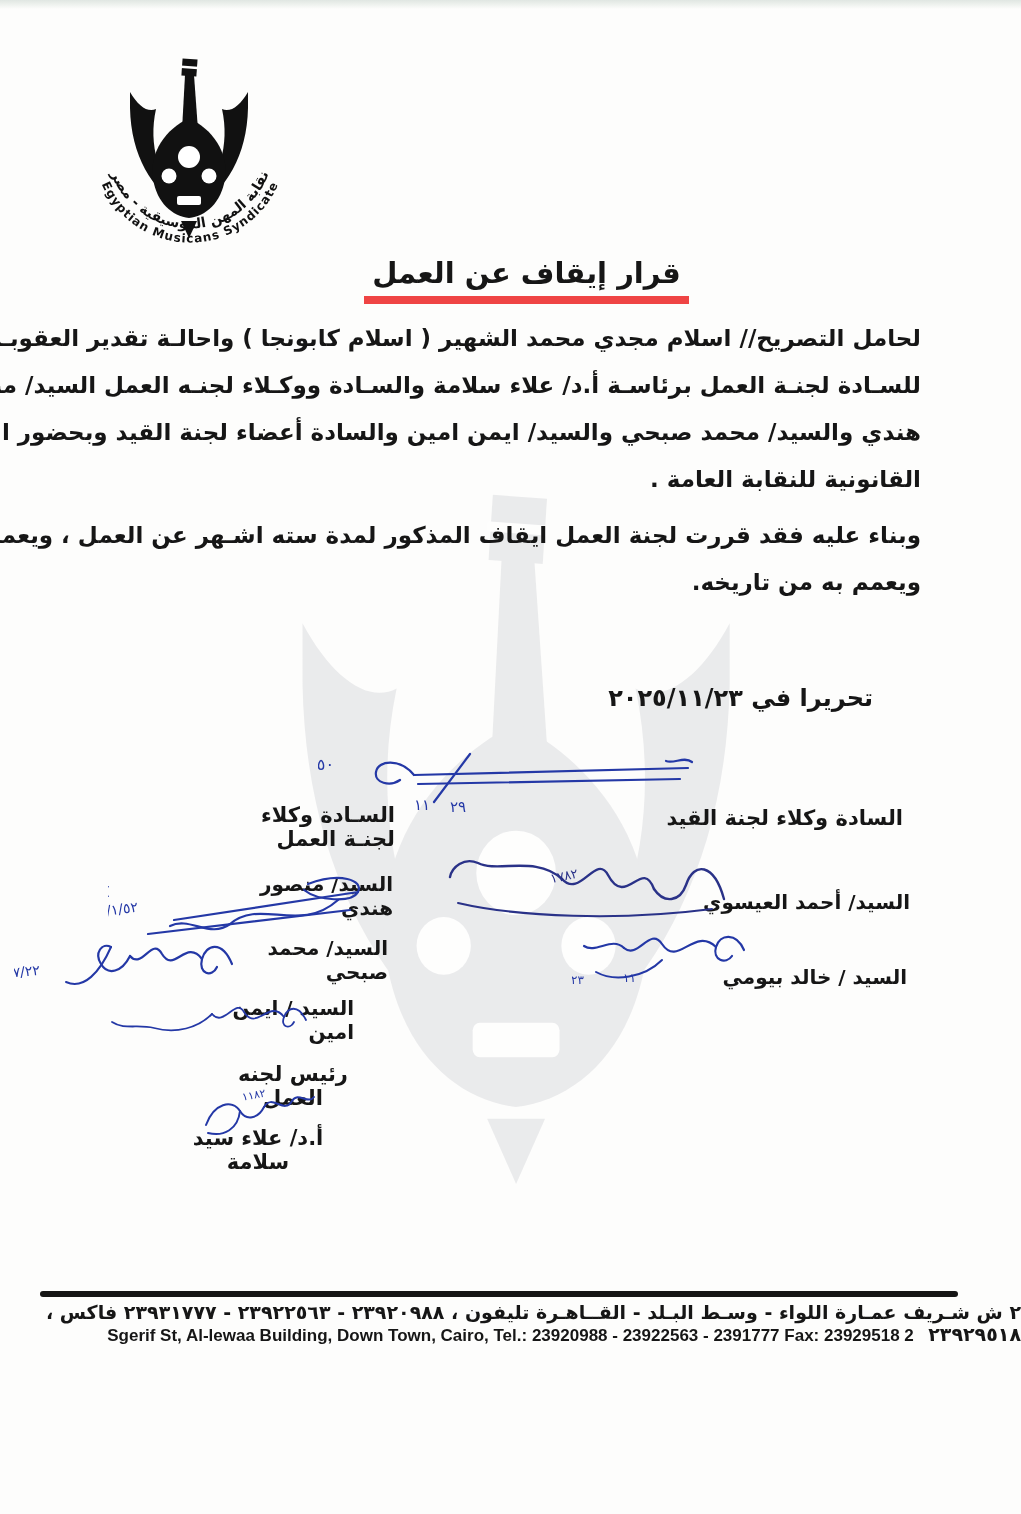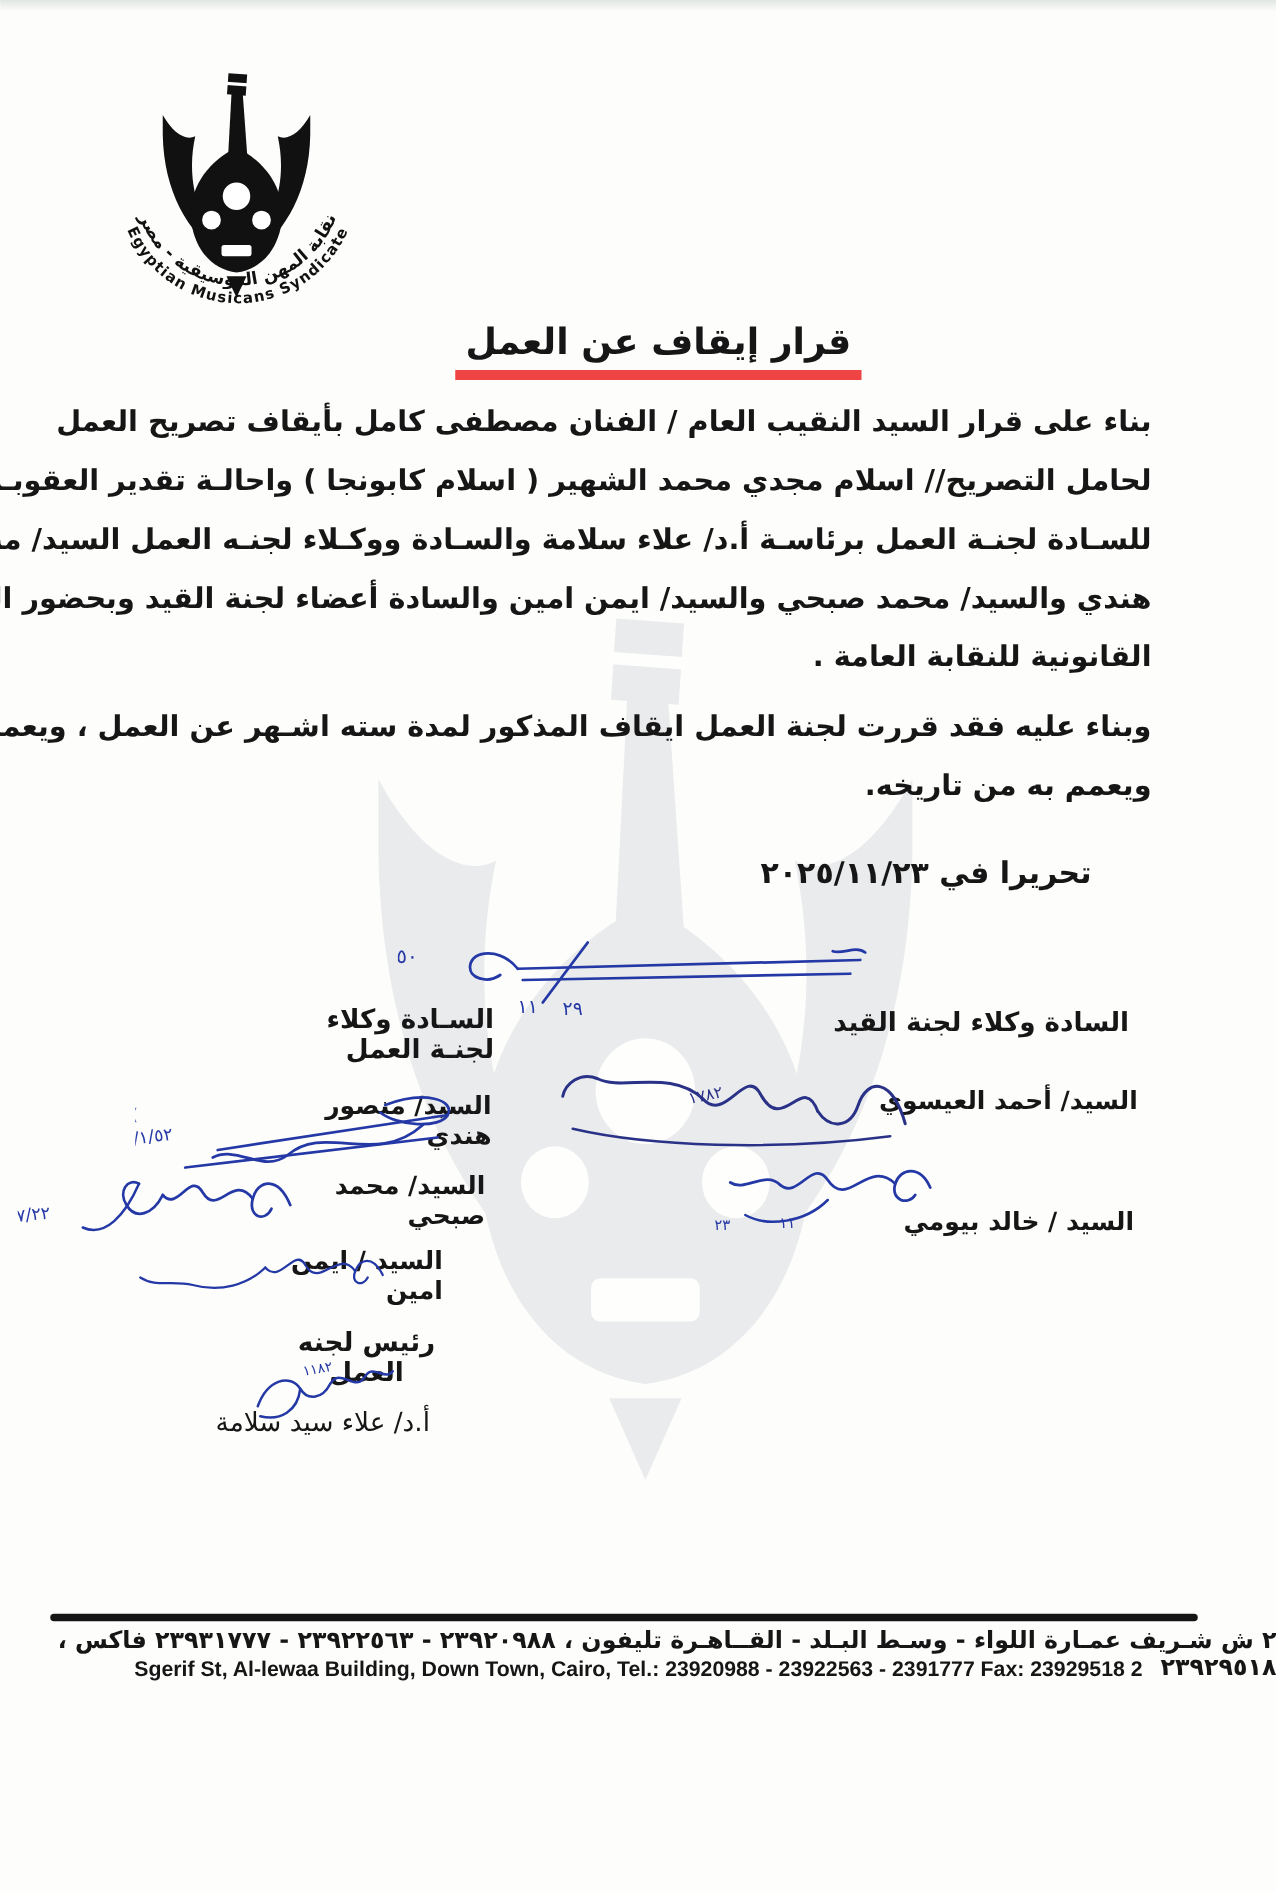--- a/index.html
+++ b/index.html
@@ -36,29 +36,29 @@
     font-size:24px;font-weight:bold;z-index:2;
   }
   .legal-line{
     position:absolute;top:744px;right:164px;direction:rtl;
     font-size:21px;font-weight:bold;z-index:2;
   }
   .col-header{position:absolute;direction:rtl;font-size:21px;font-weight:bold;z-index:2;}
   .hdr-right{top:806px;right:118px;}
   .hdr-left{top:803px;left:205px;width:190px;text-align:right;}
   .signee{position:absolute;direction:rtl;font-size:20px;font-weight:bold;z-index:2;}
-  .sg-essawy-name{top:868px;right:111px;}
+  .sg-essawy-name{top:890px;right:111px;}
   .sg-bayoumi-name{top:934px;right:114px;margin-top:31px;}
   .sg-hendy-name{top:872px;left:203px;width:190px;text-align:right;}
   .sg-sobhy-name{top:936px;left:230px;width:158px;text-align:right;}
   .sg-amin-name{top:996px;left:197px;width:157px;text-align:right;}
   .chair-title{position:absolute;top:1062px;left:210px;width:166px;text-align:center;
     direction:rtl;font-size:21px;font-weight:bold;z-index:2;}
   .chair-name{position:absolute;top:1126px;left:170px;width:176px;text-align:center;
-    direction:rtl;font-size:21px;font-weight:normal;z-index:2;}
+    direction:rtl;font-size:21px;font-weight:bold;z-index:2;}
   
   .sig{position:absolute;z-index:3;}
   .sig path{fill:none;stroke:var(--ink-blue,#2438a6);stroke-linecap:round;stroke-linejoin:round;}
   .sig text{fill:var(--ink-blue,#2438a6);font-family:"DejaVu Sans",sans-serif;}
   .sig.navy path{stroke:var(--ink-navy,#2a3288);}
   .sig.navy text{fill:var(--ink-navy,#2a3288);}
   .sig-rami{left:318px;top:738px;width:380px;height:78px;}
   .sig-essawy{left:440px;top:845px;width:300px;height:78px;}
   .sig-bayoumi{left:572px;top:920px;width:185px;height:68px;}
   .sig-hendy{left:108px;top:866px;width:292px;height:80px;}
@@ -119,21 +119,20 @@
 
   <svg class="watermark" viewBox="0 0 762 750">
     <use href="#lotusShape" transform="scale(3.62,3.84)"></use>
   </svg>
 
   <div class="title-wrap">
     <span class="title">قرار إيقاف عن العمل</span>
   </div>
 
   <div class="body-block">
-    <div class="bline">بناء على قرار السيد النقيب العام / الفنان مصطفى كامل بأيقاف تصريح العمل</div>
     <div class="bline">لحامل التصريح// اسلام مجدي محمد الشهير ( اسلام كابونجا ) واحالـة تقدير العقوبـة المقررة</div>
     <div class="bline">للسـادة لجنـة العمل برئاسـة أ.د/ علاء سلامة والسـادة ووكـلاء لجنـه العمل السيد/ منصور</div>
     <div class="bline">هندي والسيد/ محمد صبحي والسيد/ ايمن امين  والسادة أعضاء لجنة القيد  وبحضور الشئون</div>
     <div class="bline short">القانونية للنقابة العامة .</div>
     <div class="bline p2">وبناء عليه فقد قررت لجنة العمل ايقاف المذكور لمدة سته اشـهر عن العمل ، ويعمم القرار</div>
     <div class="bline short">ويعمم به من تاريخه.</div>
   </div>
 
   <div class="date-line">تحريرا في ٢٠٢٥/١١/٢٣</div>
 

